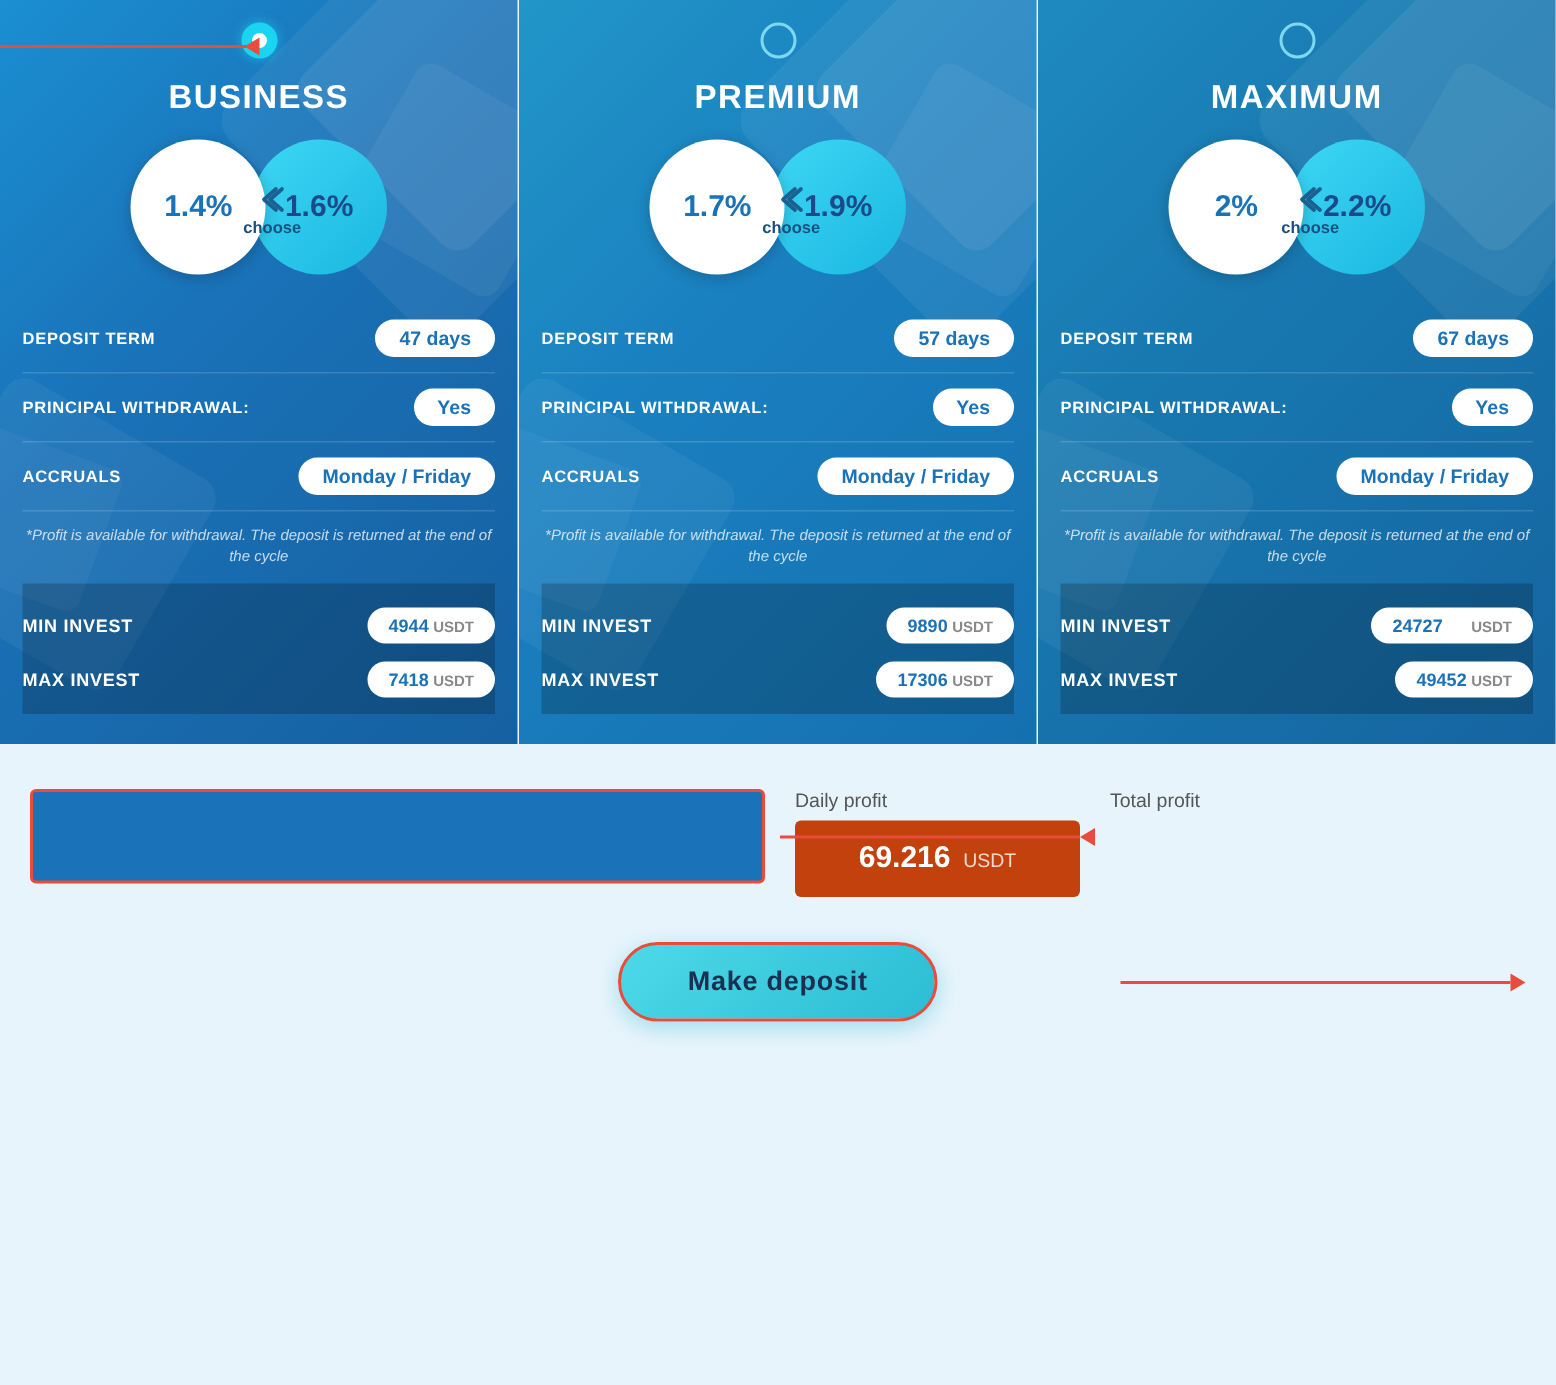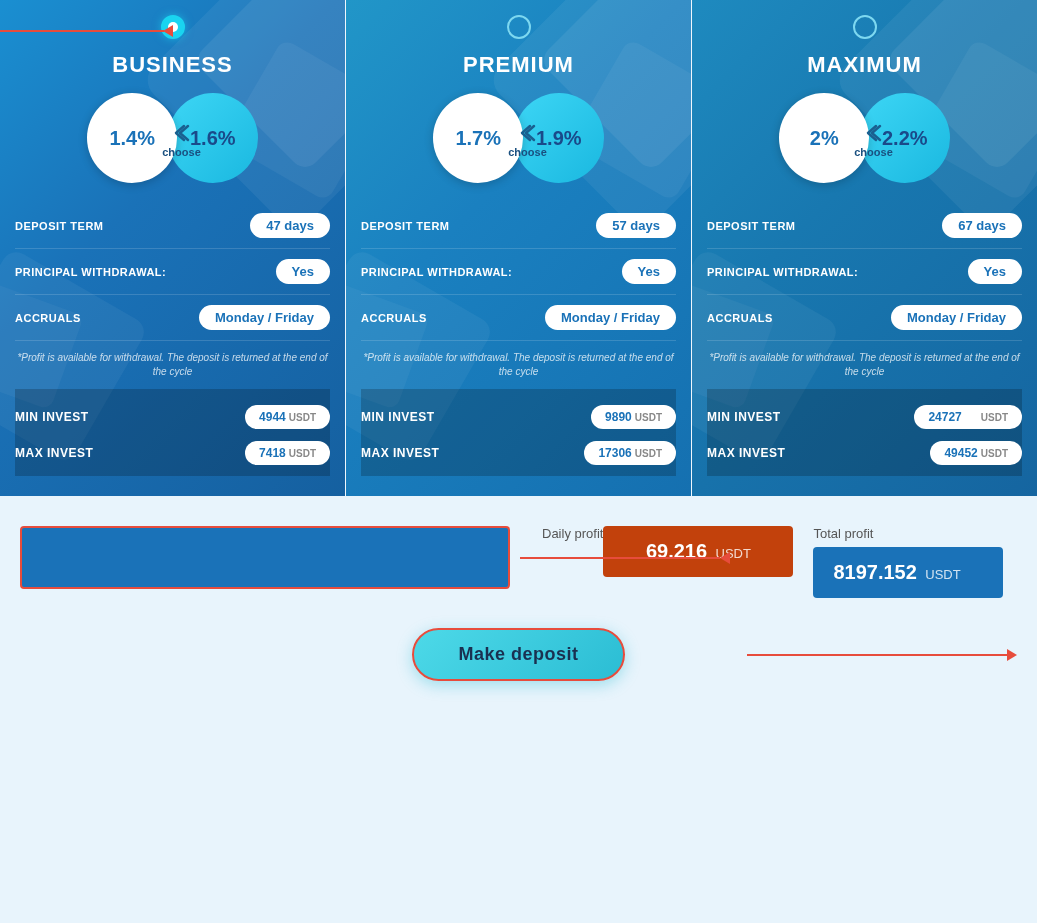--- a/index.html
+++ b/index.html
@@ -334,34 +334,30 @@
 
     <div style="position:relative; flex:1; max-width:490px;">
       <input type="text" style="width: 100%; padding: 18px 20px; background: rgb(26, 114, 184); border: 2px solid rgb(231, 76, 60); border-radius: 4px; color: white; font-size: 20px; font-weight: 600; outline: none;">
       
       <div style="position:absolute; right:-220px; top:50%; transform:translateY(-50%); display:flex; align-items:center; z-index:10;">
         <div style="width:200px; height:2px; background:#e74c3c;"></div>
         <div style="width:0; height:0; border-top:6px solid transparent; border-bottom:6px solid transparent; border-right:10px solid #e74c3c;"></div>
       </div>
     </div>
 
-    <div style="display:flex; flex-direction:row;margin-left:12px;">
+    <div style="display:flex; flex-direction:column;">
       <div style="color:#555; font-size:13px; margin-bottom:6px;">Daily profit</div>
       <div style="background:#c2410c; padding:14px 20px; border-radius:4px; min-width:190px;text-align:center;">
         <span style="color:white; font-size:20px; font-weight:700;">69.216</span>
         <span style="color:rgba(255,255,255,0.8); font-size:13px; margin-left:4px;">USDT</span>
       </div>
     </div>
 
     <div style="display:flex; flex-direction:column;">
       <div style="color:#555; font-size:13px; margin-bottom:6px;">Total profit</div>
-      <div style="background:#1a72b8; padding:14px 20px; border-radius:4px; min-width:190px;">
-        <span style="color:white; font-size:20px; font-weight:700;">8197.152</span>
-        <span style="color:rgba(255,255,255,0.8); font-size:13px; margin-left:4px;">USDT</span>
-      </div>
     </div>
   </div>
 
   <div style="display:flex; justify-content:center; margin-top:30px; position:relative;">
     <button style="background:linear-gradient(135deg,#4dd9e8,#2bbdd4); color:#1a3050; border:2px solid #e74c3c; border-radius:30px; padding:14px 44px; font-size:18px; font-weight:600; cursor:pointer; letter-spacing:0.5px; box-shadow:0 4px 15px rgba(45,189,212,0.4);">Make deposit</button>
 
     <div style="position:absolute; right:0; top:50%; transform:translateY(-50%); display:flex; align-items:center;">
       <div style="width:260px; height:2px; background:#e74c3c;"></div>
       <div style="width:0; height:0; border-top:6px solid transparent; border-bottom:6px solid transparent; border-left:10px solid #e74c3c;"></div>
     </div>

